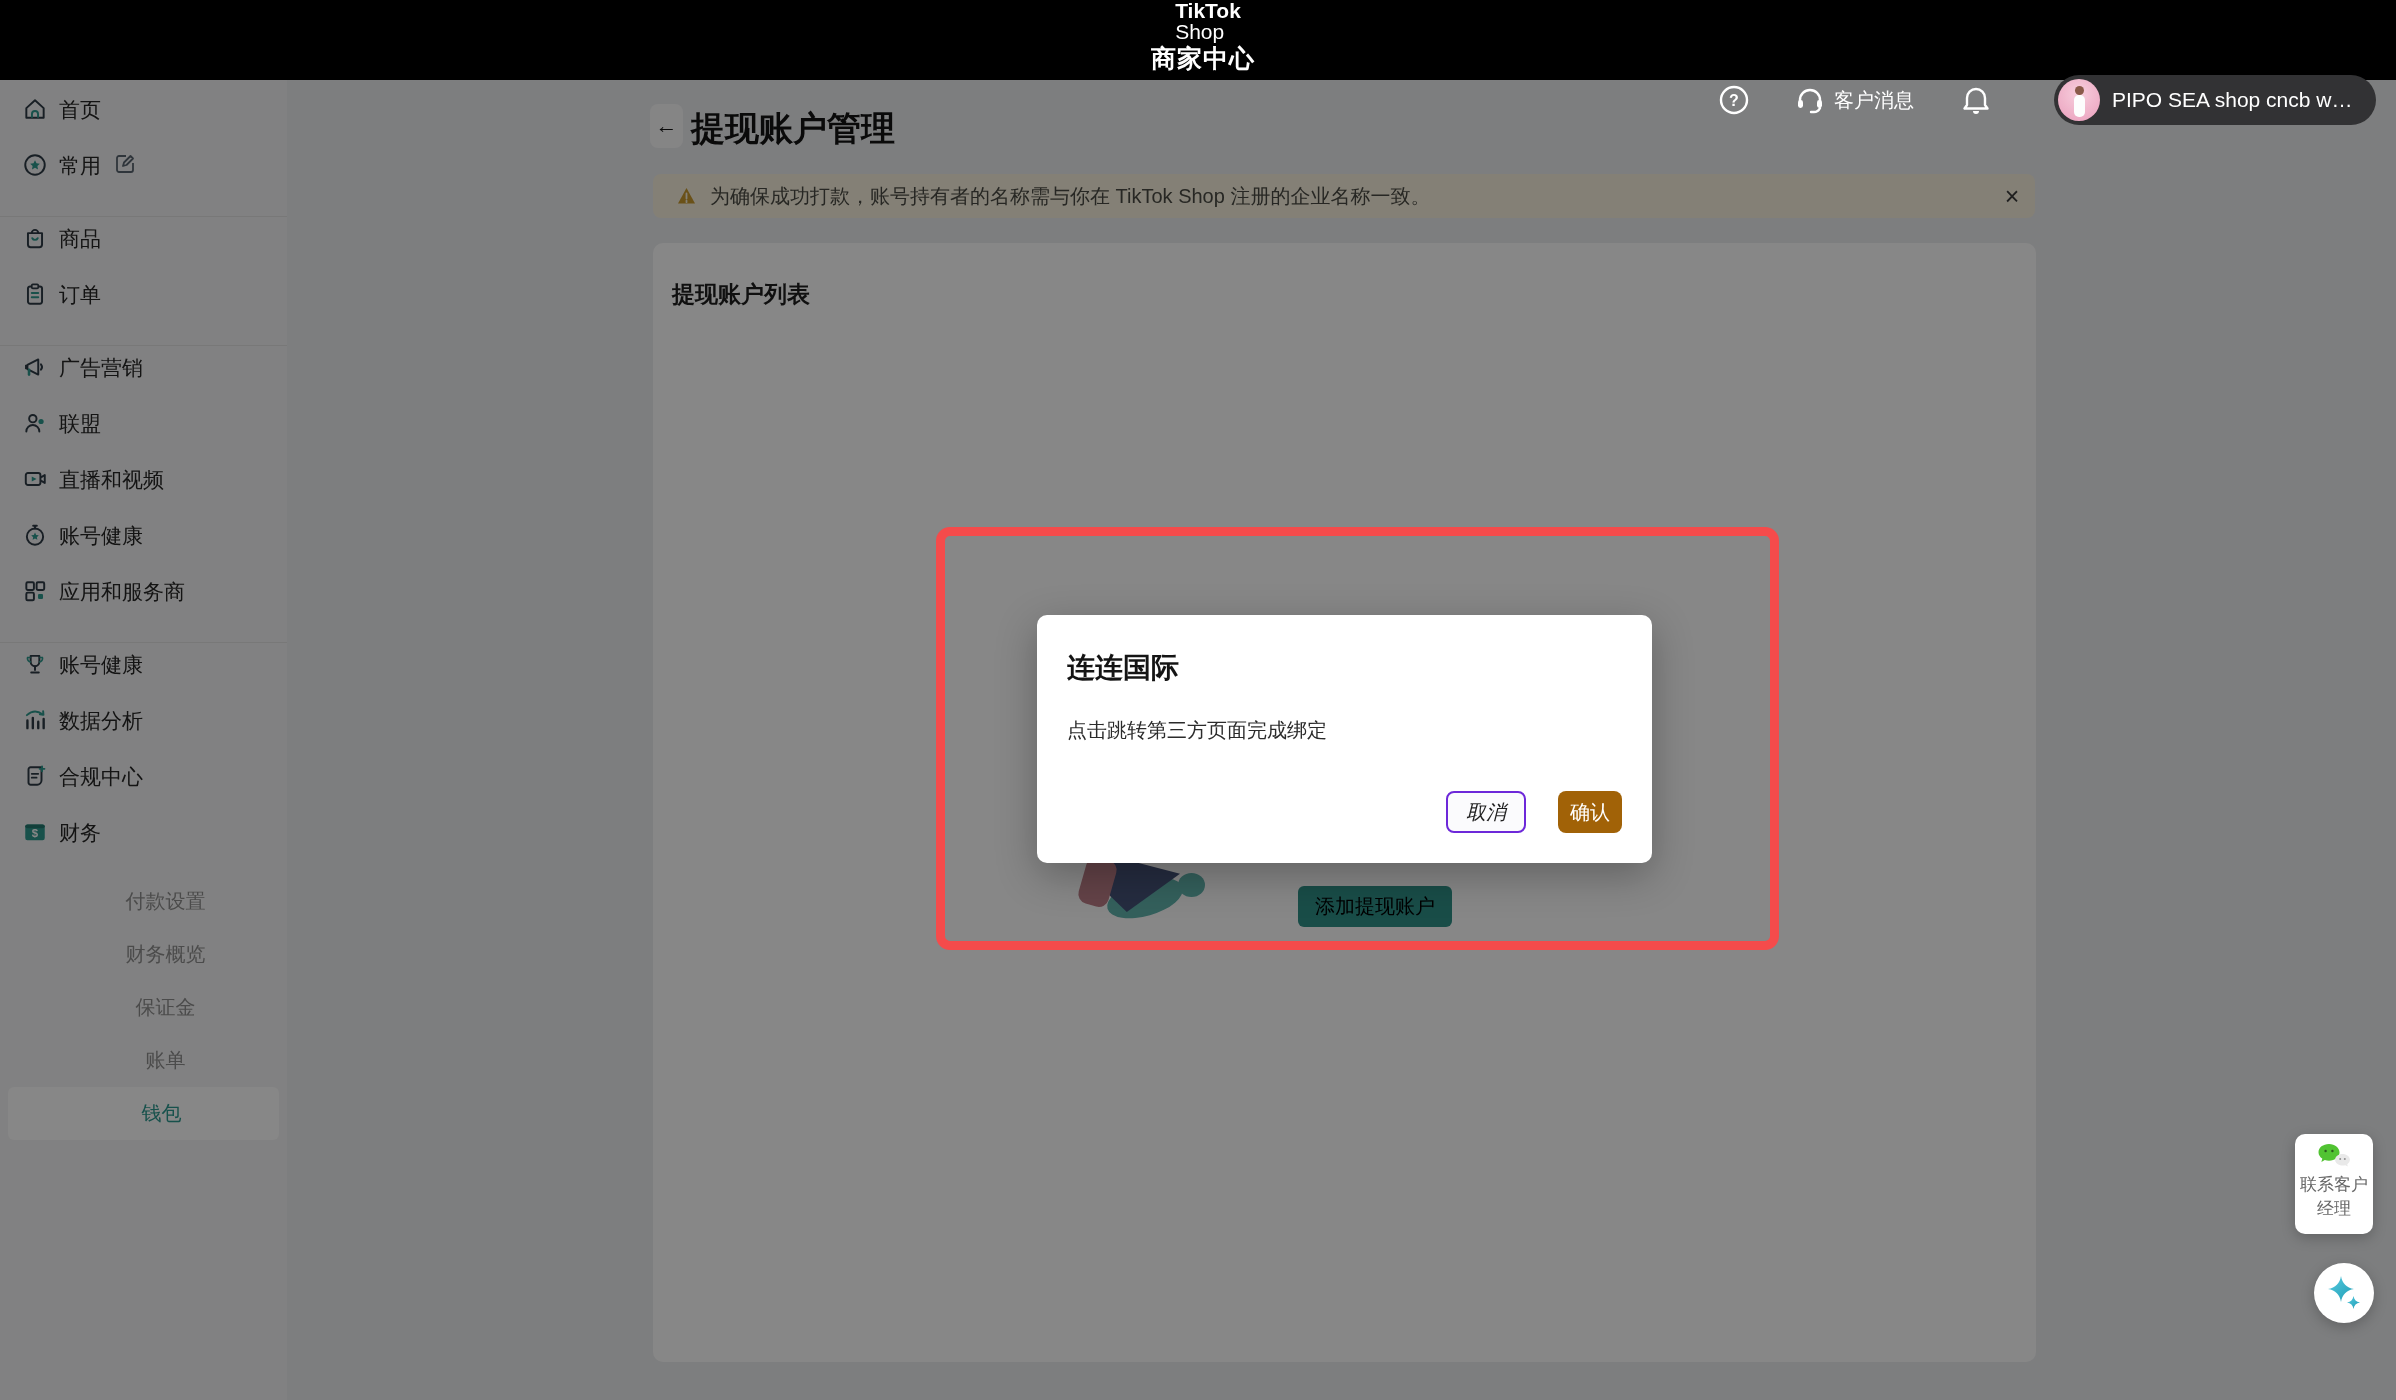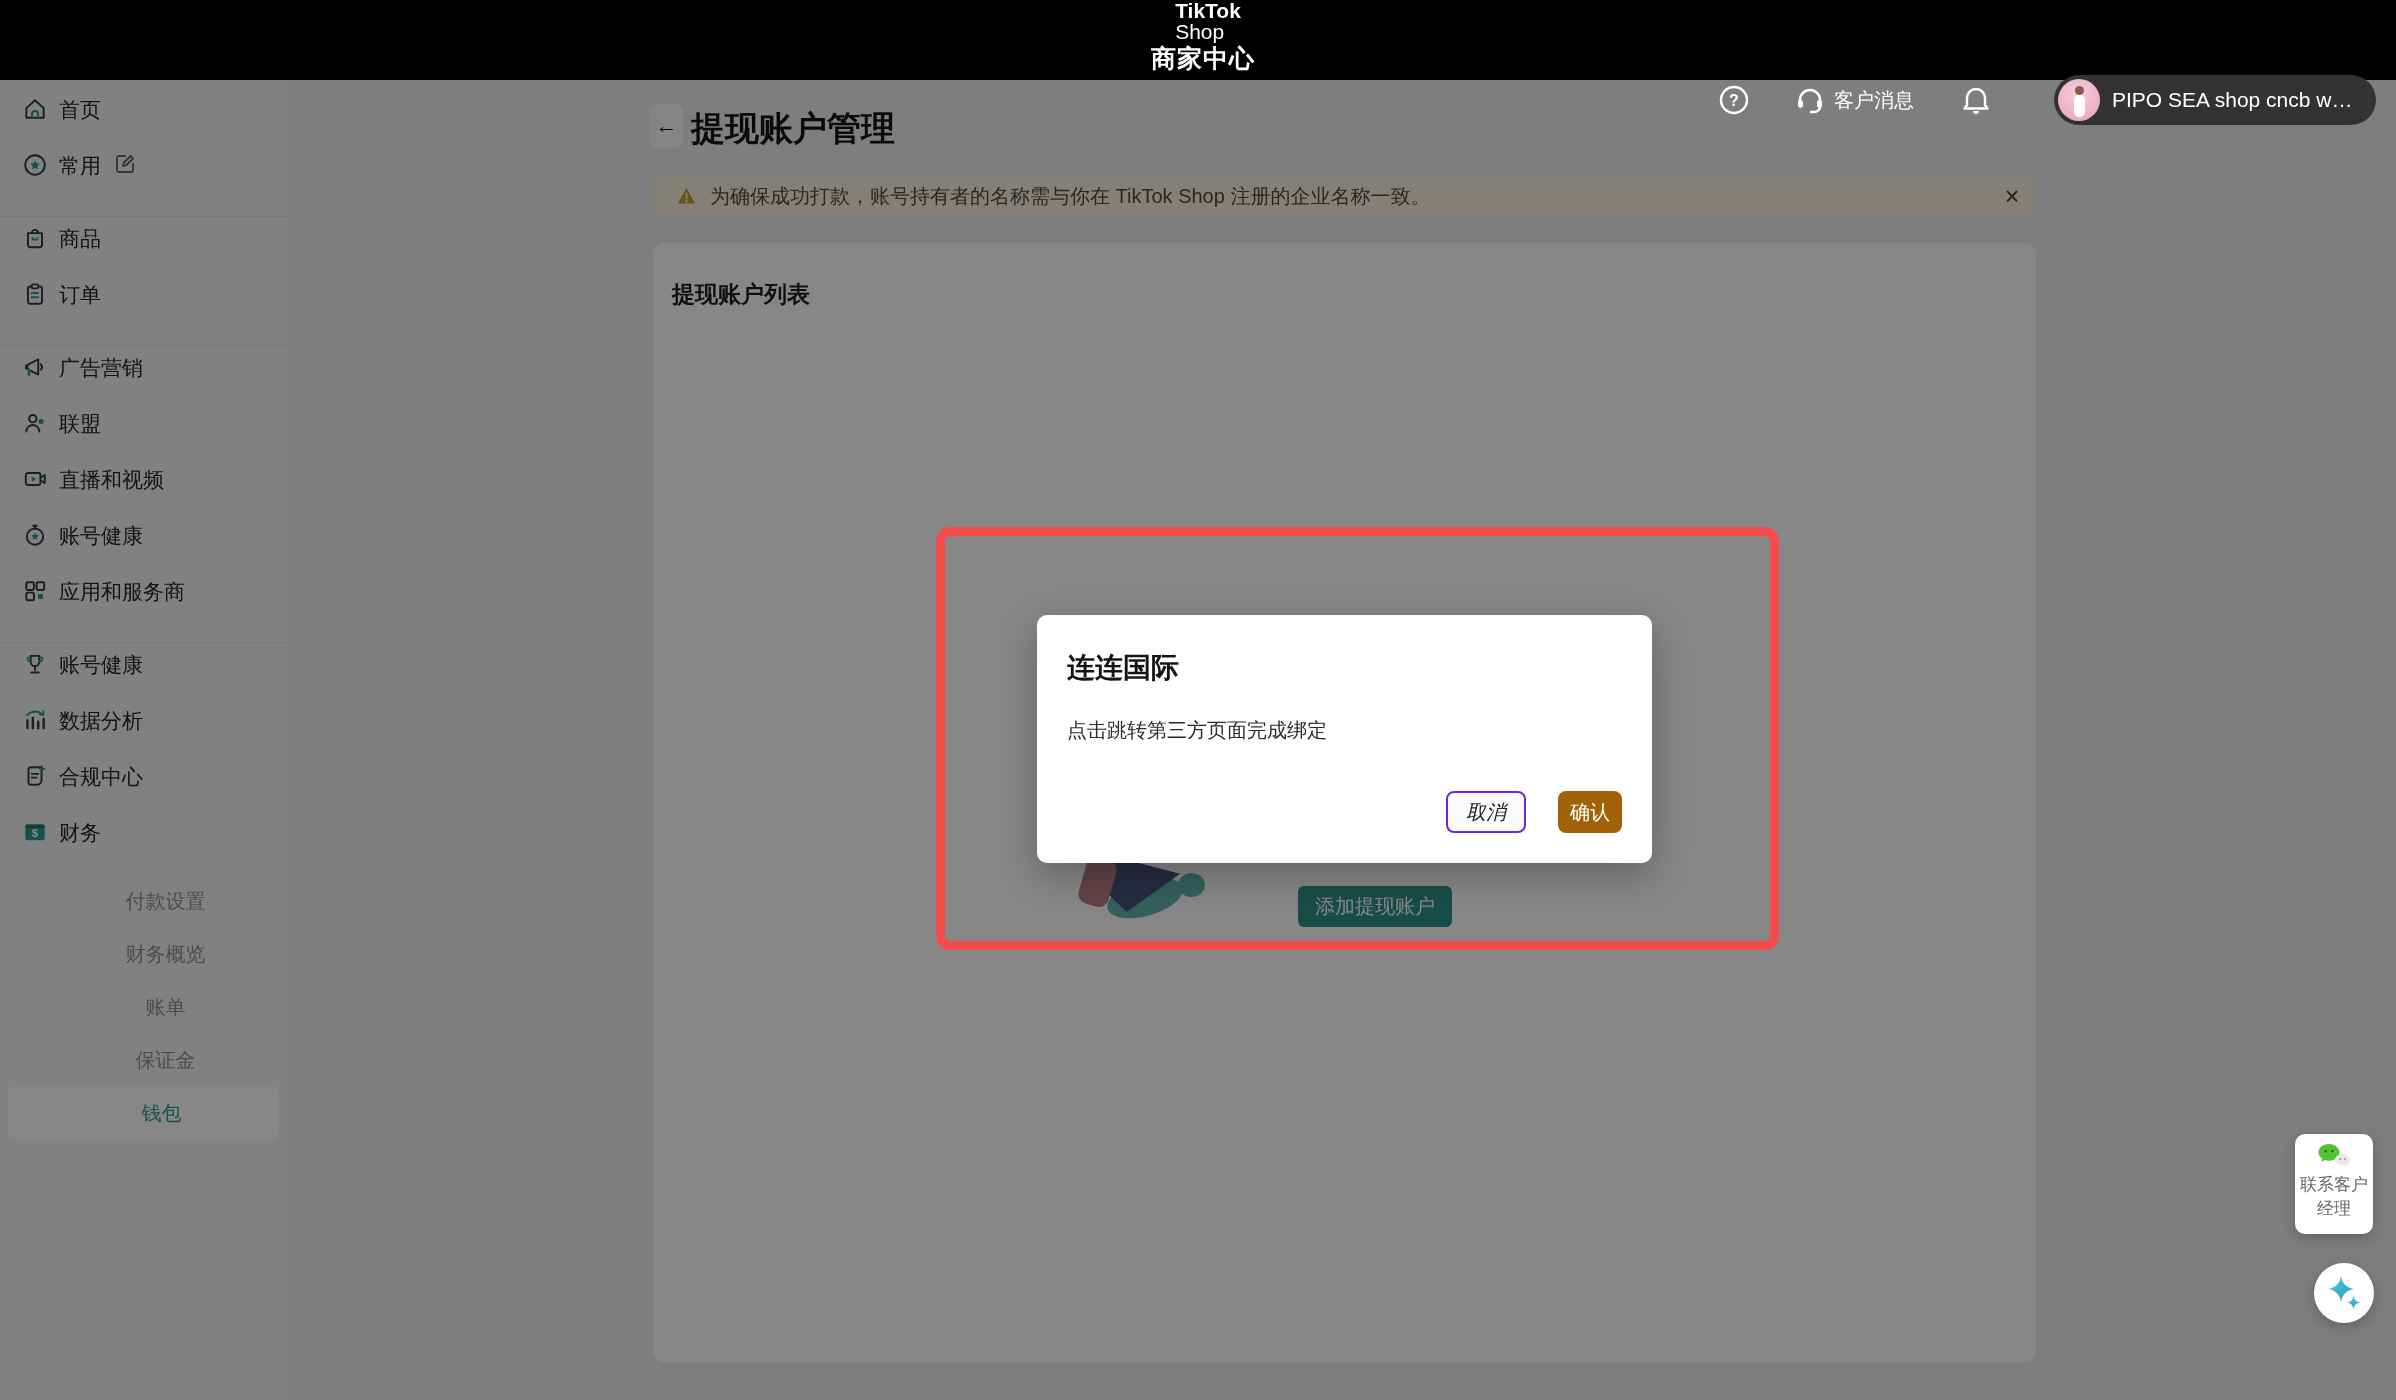--- a/index.html
+++ b/index.html
@@ -75,21 +75,21 @@
   }
   .card-title{ position:absolute; left:19px; top:36px; font-size:23px; font-weight:600; color:#1f1f1f; }
   
   .illus{ position:absolute; left:1080px; top:850px; width:140px; height:75px; z-index:3; }
   .il-teal-swoosh{ position:absolute; left:26px; top:30px; width:78px; height:36px; background:#62b5af; border-radius:50%; transform:rotate(-16deg); }
   .il-navy{ position:absolute; left:24px; top:4px; width:76px; height:58px; background:#46537a; clip-path:polygon(0 0,100% 34%,30% 100%,0 62%); }
   .il-maroon{ position:absolute; left:2px; top:8px; width:31px; height:48px; background:#bd7f89; border-radius:10px; transform:rotate(16deg); }
   .il-dot{ position:absolute; left:98px; top:23px; width:27px; height:24px; border-radius:50%; background:#62b5af; }
   .add-btn{
     position:absolute; left:1298px; top:886px; width:154px; height:41px; border-radius:6px;
-    background:#309189; color:#ffffff; font-size:20px; border:none; cursor:pointer; z-index:3;
+    background:#309189; color:#000000; font-size:20px; border:none; cursor:pointer; z-index:3;
     font-family:inherit;
   }
   
   .overlay{ position:absolute; left:0; top:80px; width:2396px; height:1320px; background:rgba(0,0,0,0.47); z-index:40; }
   .modal{
     position:absolute; left:1037px; top:615px; width:615px; height:248px; background:#fff;
     border-radius:10px; box-shadow:0 12px 40px rgba(0,0,0,.28); z-index:50;
   }
   .modal-title{ position:absolute; left:30px; top:34px; font-size:28px; font-weight:bold; color:#141414; }
   .modal-body{ position:absolute; left:30px; top:102px; font-size:20px; color:#2b2b2b; }
@@ -293,24 +293,24 @@
       <span class="slabel">财务</span>
     </div>
 
     <div class="srow-sub">
       <span class="slabel">付款设置</span>
     </div>
     <div class="srow-sub">
       <span class="slabel">财务概览</span>
     </div>
     <div class="srow-sub">
+      <span class="slabel">保证金</span>
+    </div>
+    <div class="srow-sub">
       <span class="slabel">账单</span>
-    </div>
-    <div class="srow-sub">
-      <span class="slabel">保证金</span>
     </div>
     <div class="srow-sub active">
       <span class="slabel">钱包</span>
     </div>
   </div>
 
   <div class="main-bg"></div>
 
   <div class="back-chip">
     <span>←</span>

